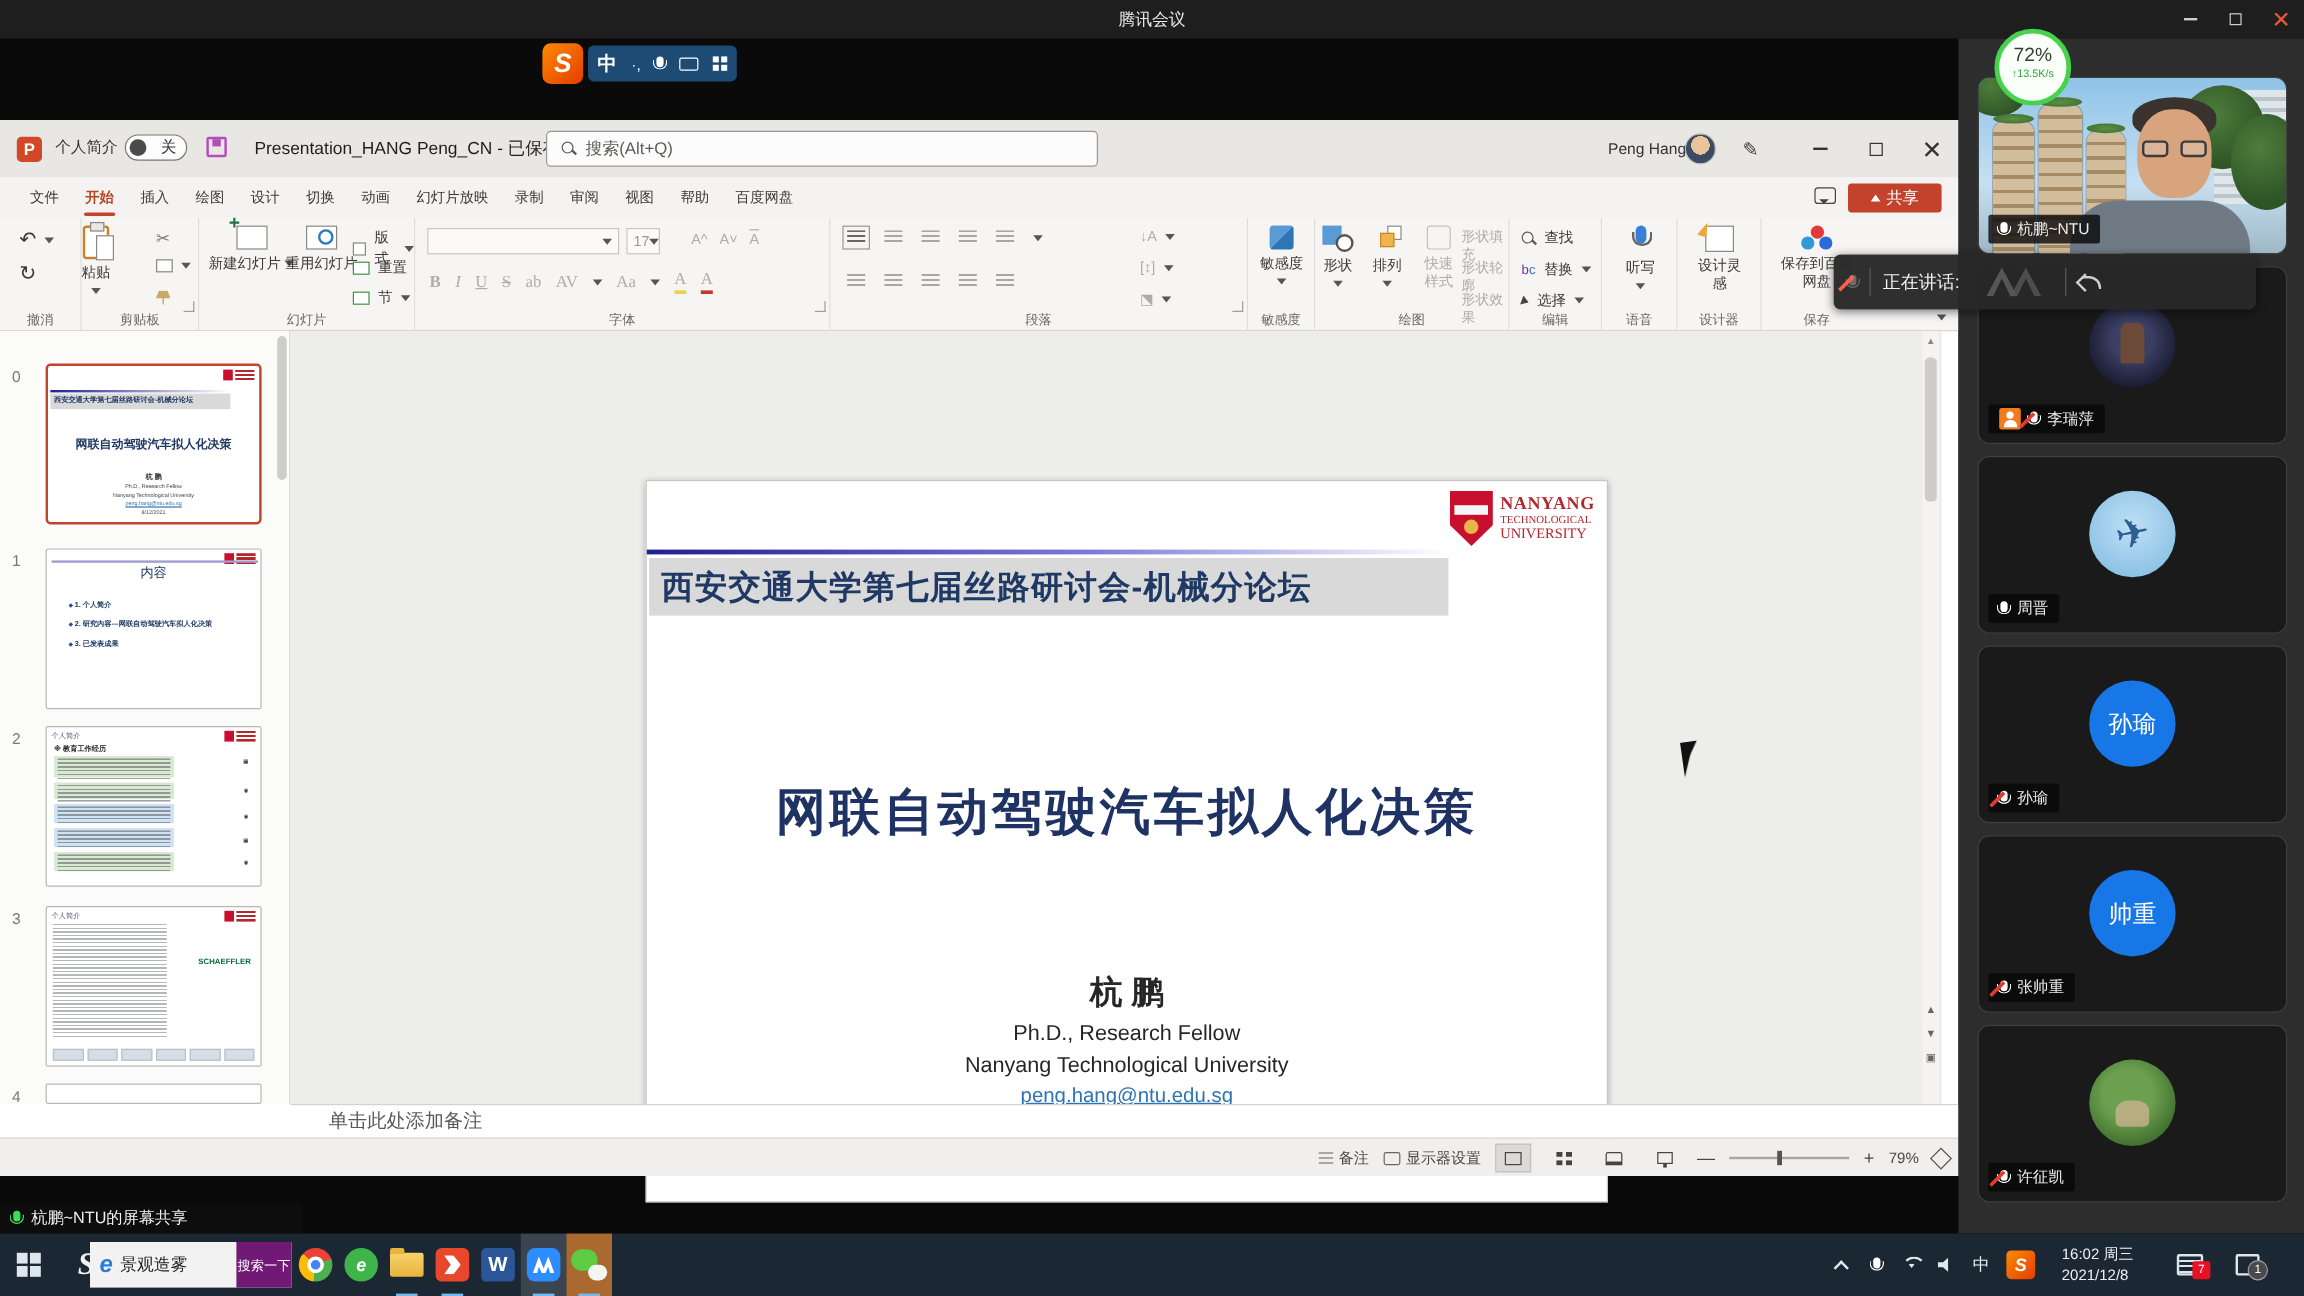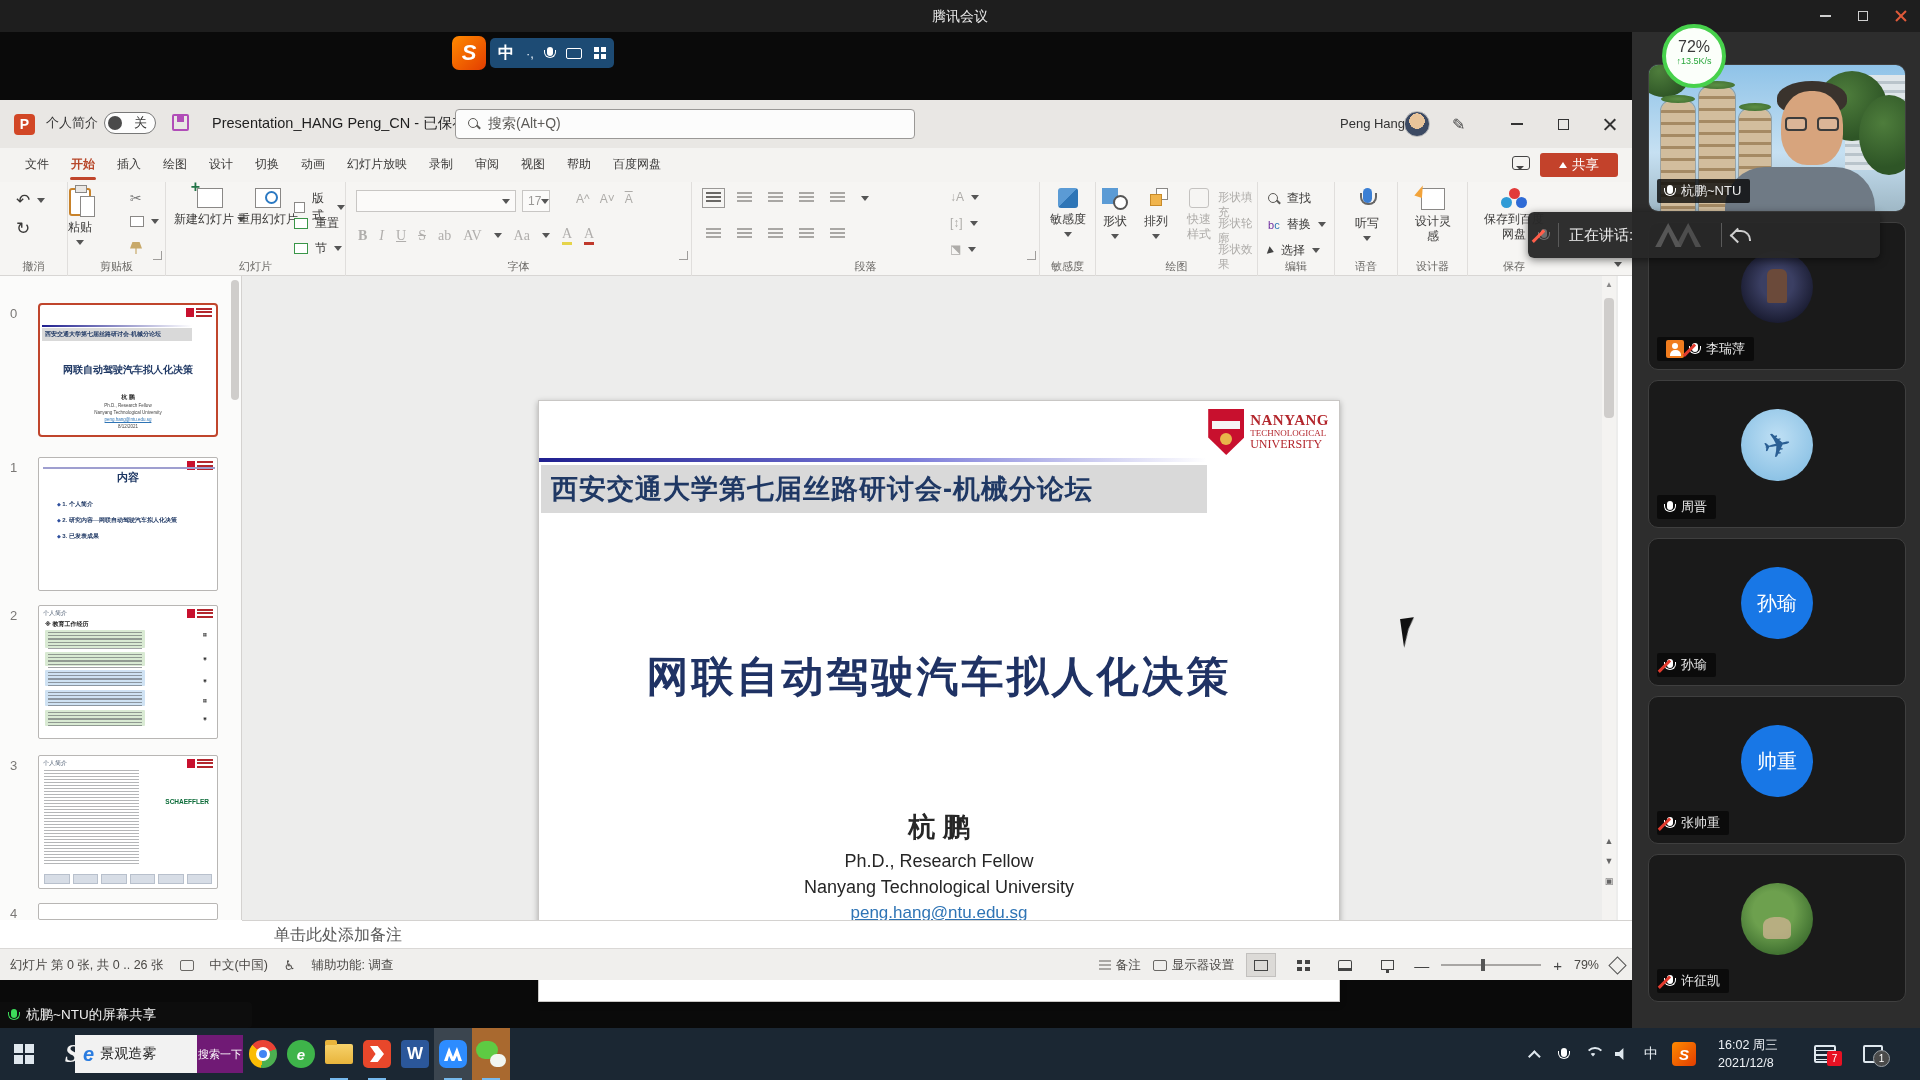--- a/index.html
+++ b/index.html
@@ -132,21 +132,21 @@
 
   
   .t0-line { position:absolute; left:2px; top:20px; width:150px; height:2px; background:linear-gradient(90deg,#1f1f8f,rgba(31,31,143,0)); }
   .t0-banner { position:absolute; left:2px; top:23px; width:150px; height:13px; background:#d9d9d9; font-size:6px; line-height:13px; color:#1f3864; font-weight:bold; white-space:nowrap; padding-left:3px; }
   .t0-title { position:absolute; left:0; top:58px; width:100%; text-align:center; font-size:10px; font-weight:bold; color:#1f3864; white-space:nowrap; }
   .t0-name { position:absolute; left:0; top:88px; width:100%; text-align:center; font-size:6px; font-weight:bold; color:#333; }
   .t0-l { position:absolute; left:0; width:100%; text-align:center; font-size:4.5px; color:#444; white-space:nowrap; }
   .t0-email { color:#2e74b5 !important; text-decoration:underline; }
 
   
-  .t1-title { position:absolute; left:0; top:12px; width:100%; text-align:center; font-size:11px; font-weight:bold; color:#1f3864; }
+  .t1-title { position:absolute; left:0; top:12px; width:100%; text-align:center; font-size:11px; font-weight:normal; color:#1f3864; }
   .t1-b { position:absolute; left:18px; font-size:6px; color:#1f3864; font-weight:bold; white-space:nowrap; }
   .t1-b::before { content:"◆ "; color:#2e4f9e; font-size:5px; }
   .t1-rule { position:absolute; left:4px; top:9px; width:172px; height:1.5px; background:#9f9fd0; }
 
   
   .t2-head { position:absolute; left:4px; top:3px; font-size:6px; color:#44546a; }
   .t2-sub { position:absolute; left:6px; top:14px; font-size:6px; font-weight:bold; color:#222; }
   .strip { position:absolute; left:6px; width:100px; border-radius:1px; }
   .strip .tl { height:100%; background:repeating-linear-gradient(180deg,#55585c 0 1.2px, transparent 1.2px 3.2px); opacity:.55; margin:2px 3px; }
   .logo-box { position:absolute; font-size:4.5px; color:#333; white-space:nowrap; }
@@ -697,27 +697,20 @@
       <div class="thumbbar"></div>
       <div class="nav" style="top:560px">▲</div>
       <div class="nav" style="top:580px">▼</div>
       <div class="nav" style="top:600px">▣</div>
     </div>
   </div>
 
   <div id="notes">单击此处添加备注</div>
 
   <div id="statusbar">
-    <div class="sleft">
-      <span>幻灯片 第 0 张, 共 0 .. 26 张</span>
-      <span class="st-ic"></span>
-      <span>中文(中国)</span>
-      <span style="font-size:13px">♿</span>
-      <span>辅助功能: 调查</span>
-    </div>
     <div class="sright">
       <span style="display:flex;align-items:center;gap:5px">
           <span class="lines-ic" style="width:12px;height:10px"></span>
           <span>备注</span>
         </span>
       <span style="display:flex;align-items:center;gap:5px">
           <span class="st-ic"></span>
           <span>显示器设置</span>
         </span>
       <span class="viewbtn on">

